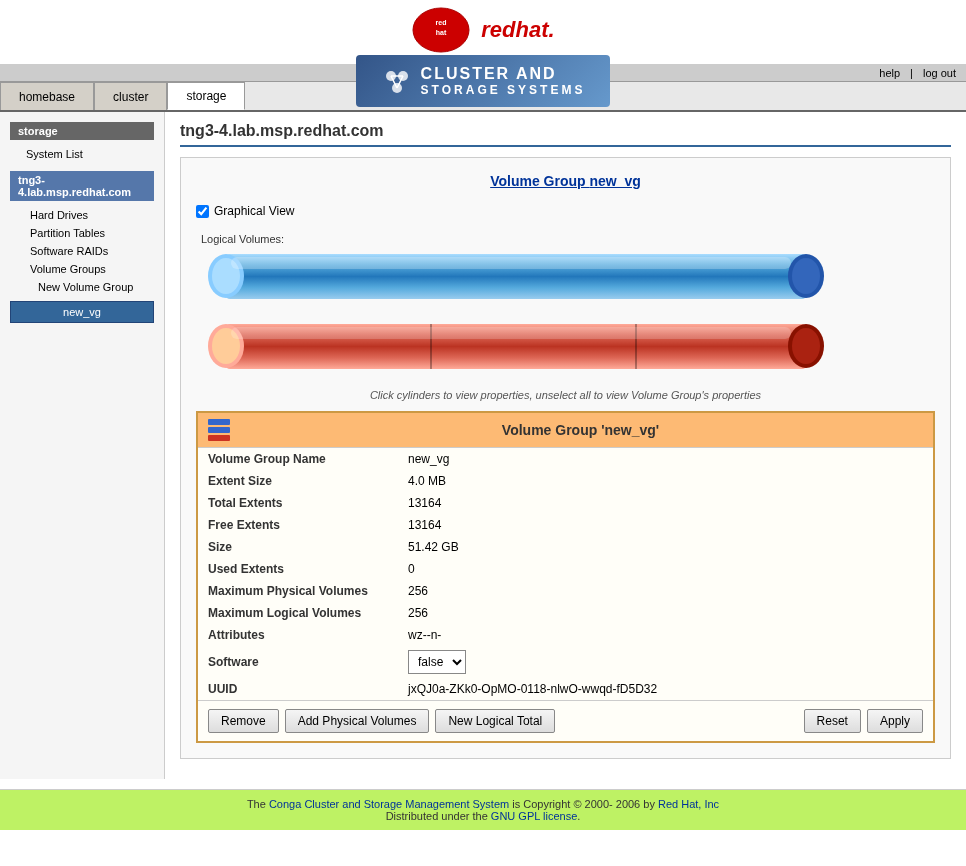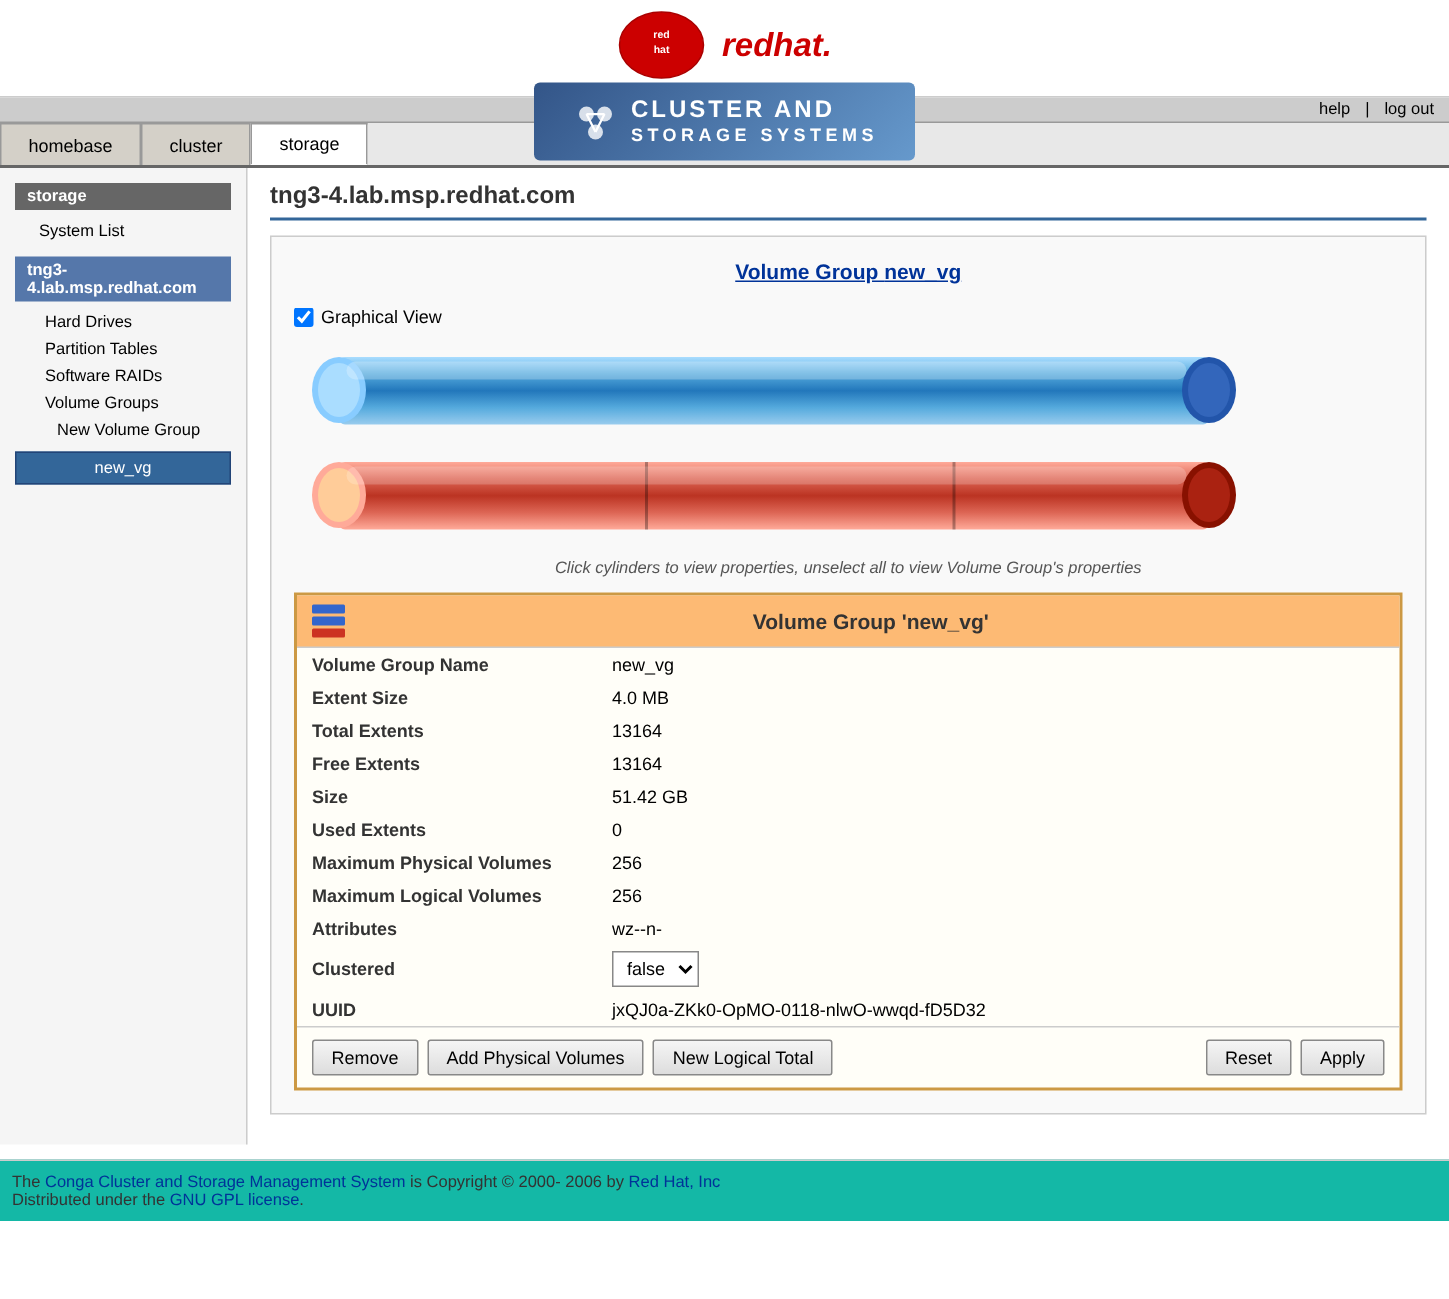--- a/index.html
+++ b/index.html
@@ -70,21 +70,21 @@
 
     
     #panel-buttons { display: flex; align-items: center; padding: 8px 10px; border-top: 1px solid #ccc; gap: 6px; }
     .btn { padding: 4px 12px; border: 1px solid #888; background: linear-gradient(to bottom, #f5f5f5, #ddd); cursor: pointer; font-size: 12px; border-radius: 2px; }
     .btn-right { margin-left: auto; }
 
     
     .panel-select { padding: 3px 5px; border: 1px solid #888; font-size: 12px; background: #fff; }
 
     
-    #footer { background: #14b8a6; border-top: 1px solid #ccc; padding: 8px; font-size: 11px; color: #333; margin-top: 10px; }
+    #footer { background: #bef264; border-top: 1px solid #ccc; padding: 8px; text-align: center; font-size: 11px; color: #333; margin-top: 10px; }
     #footer a { color: #003399; text-decoration: none; }
   </style>
 </head>
 <body>
 
 <div id="header">
   <div id="header-logo">
 
     <svg width="60" height="50" viewBox="0 0 60 50">
       <ellipse cx="30" cy="25" rx="28" ry="22" fill="#cc0000"></ellipse>
@@ -148,20 +148,21 @@
       <div id="vg-title">
         <span>Volume Group </span><span style="color:#003399; text-decoration:underline; cursor:pointer;">new_vg</span>
       </div>
 
       <div id="graphical-view">
         <input type="checkbox" checked="" style="cursor: pointer;">
         <label style="cursor:pointer;">Graphical View</label>
       </div>
 
       <div class="cylinder-container">
+        <div class="volume-label">Logical Volumes:</div>
         <div class="cylinder-bar">
           <svg width="640" height="55">
 
             <defs>
               <linearGradient id="lvGrad" x1="0" y1="0" x2="0" y2="1">
                 <stop offset="0%" stop-color="#aaddff"></stop>
                 <stop offset="25%" stop-color="#55aadd"></stop>
                 <stop offset="50%" stop-color="#2277bb"></stop>
                 <stop offset="75%" stop-color="#55aadd"></stop>
                 <stop offset="100%" stop-color="#99ccee"></stop>
@@ -254,21 +255,21 @@
             </tr>
             <tr>
               <td>Maximum Logical Volumes</td>
               <td>256</td>
             </tr>
             <tr>
               <td>Attributes</td>
               <td>wz--n-</td>
             </tr>
             <tr>
-              <td>Clustered</td>
+              <td>Software</td>
               <td>
                 <select class="panel-select">
                   <option value="false">false</option>
                   <option value="true">true</option>
                 </select>
               </td>
             </tr>
             <tr>
               <td>UUID</td>
               <td>jxQJ0a-ZKk0-OpMO-0118-nlwO-wwqd-fD5D32</td>

